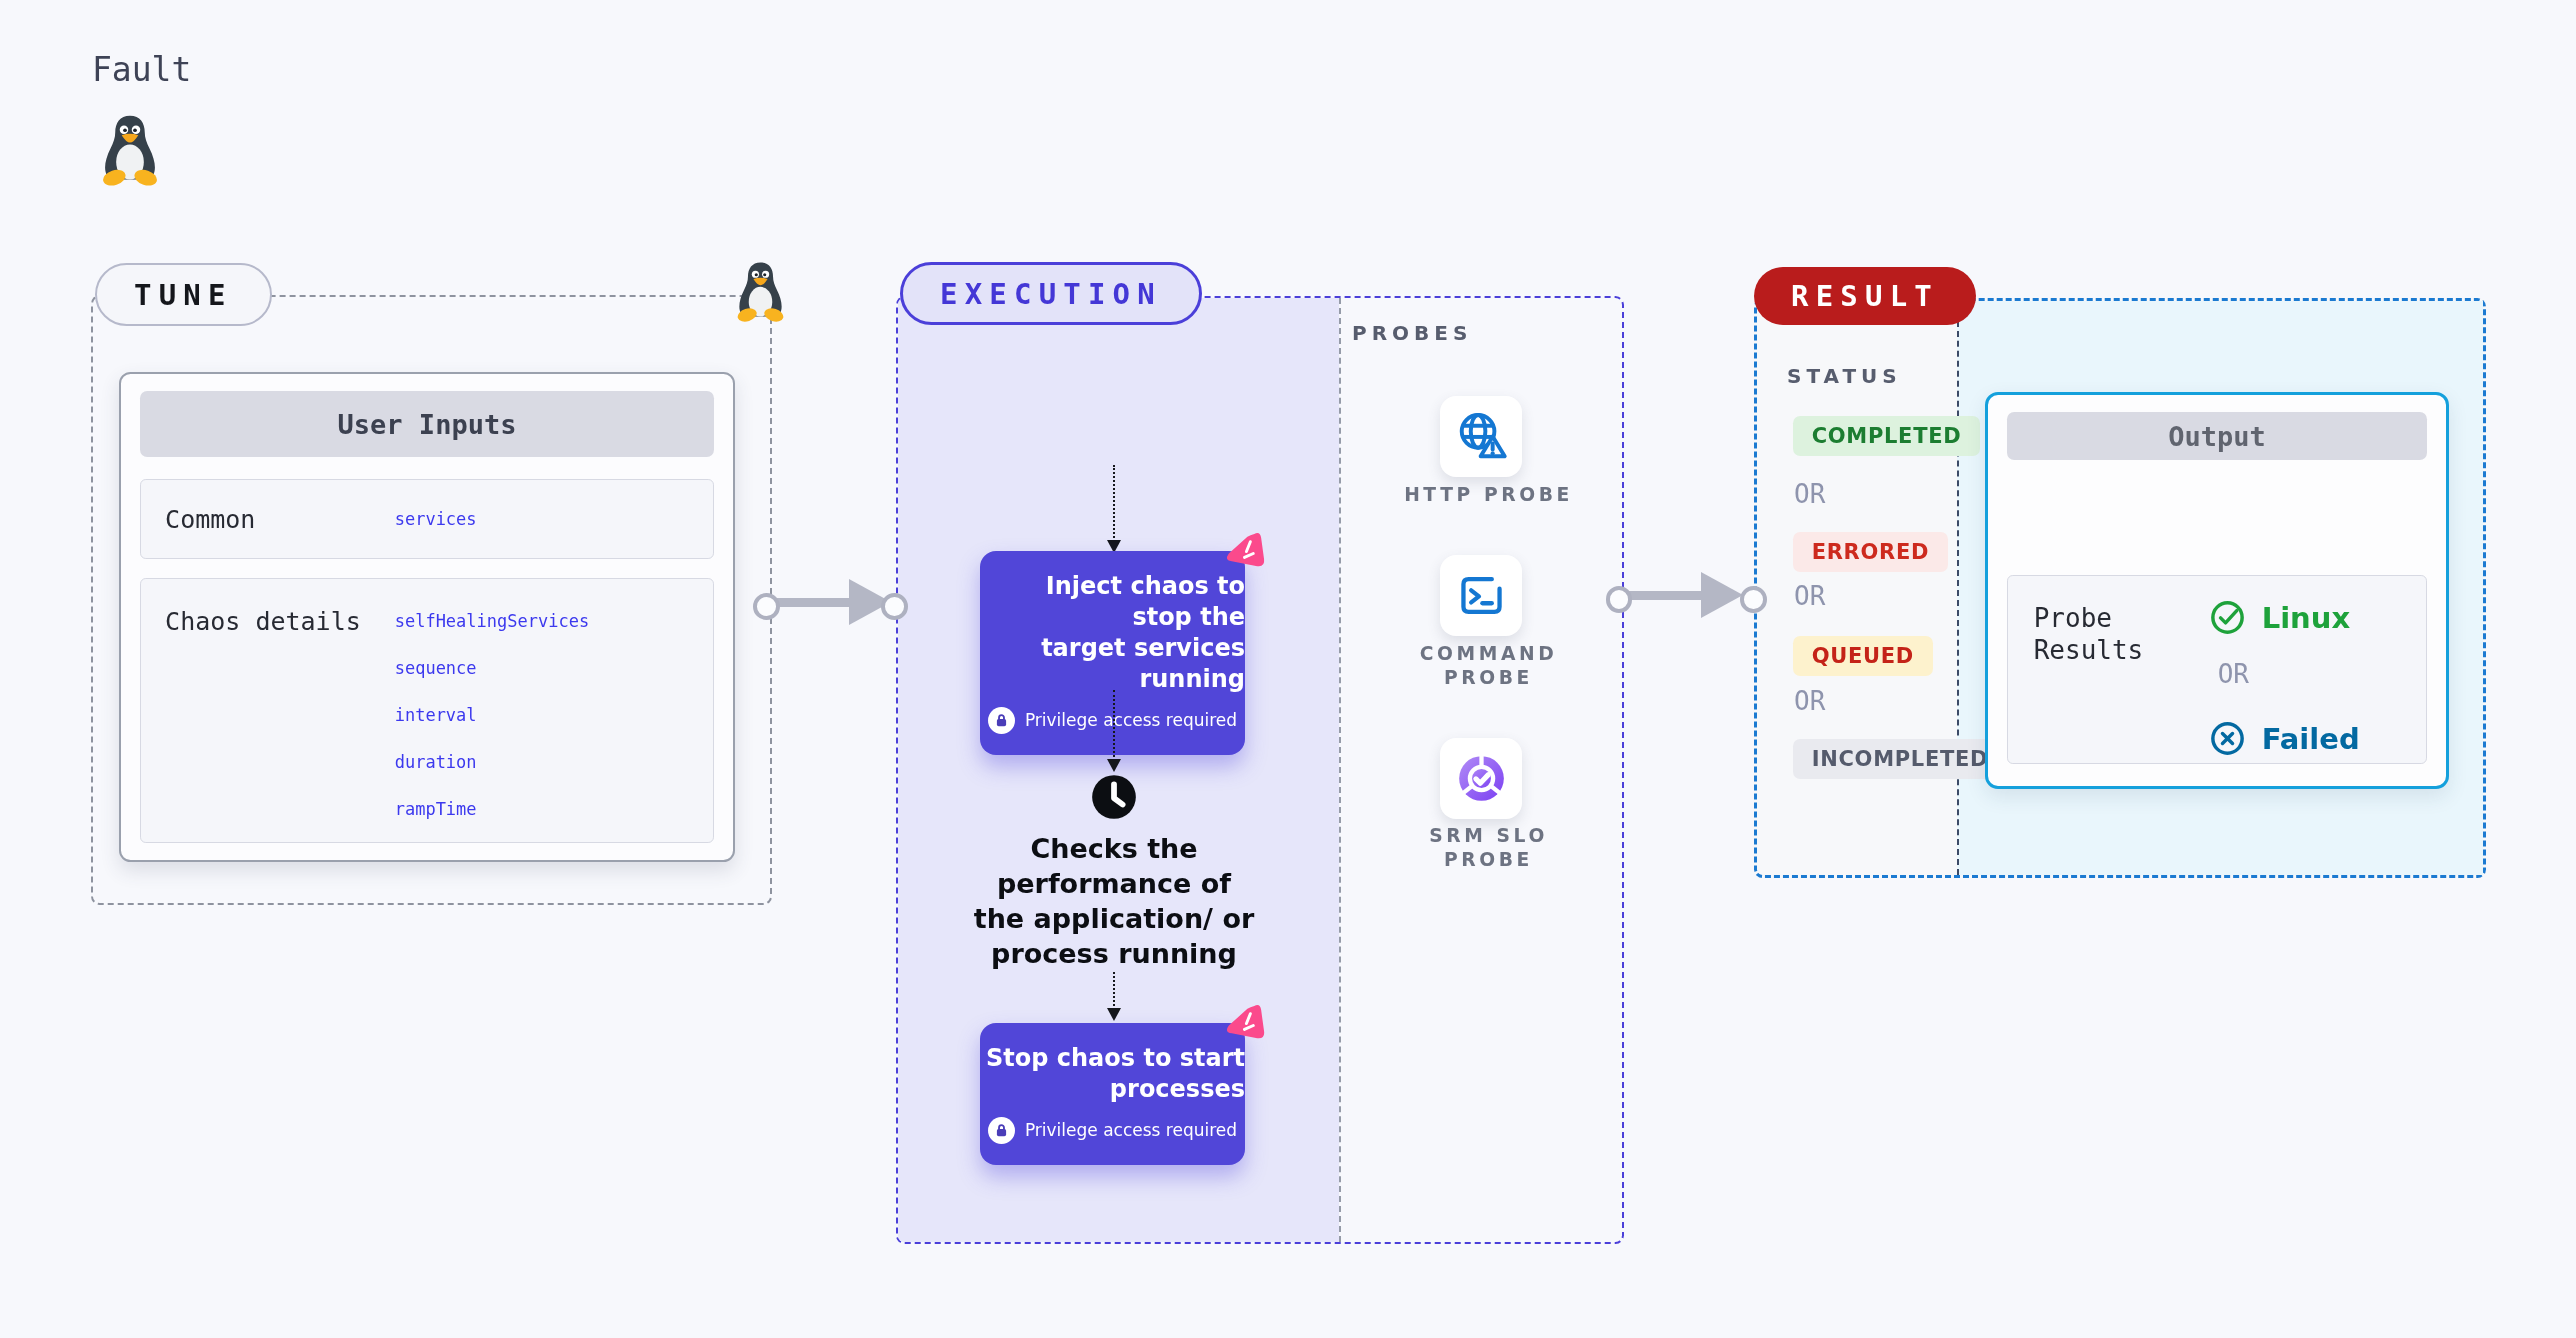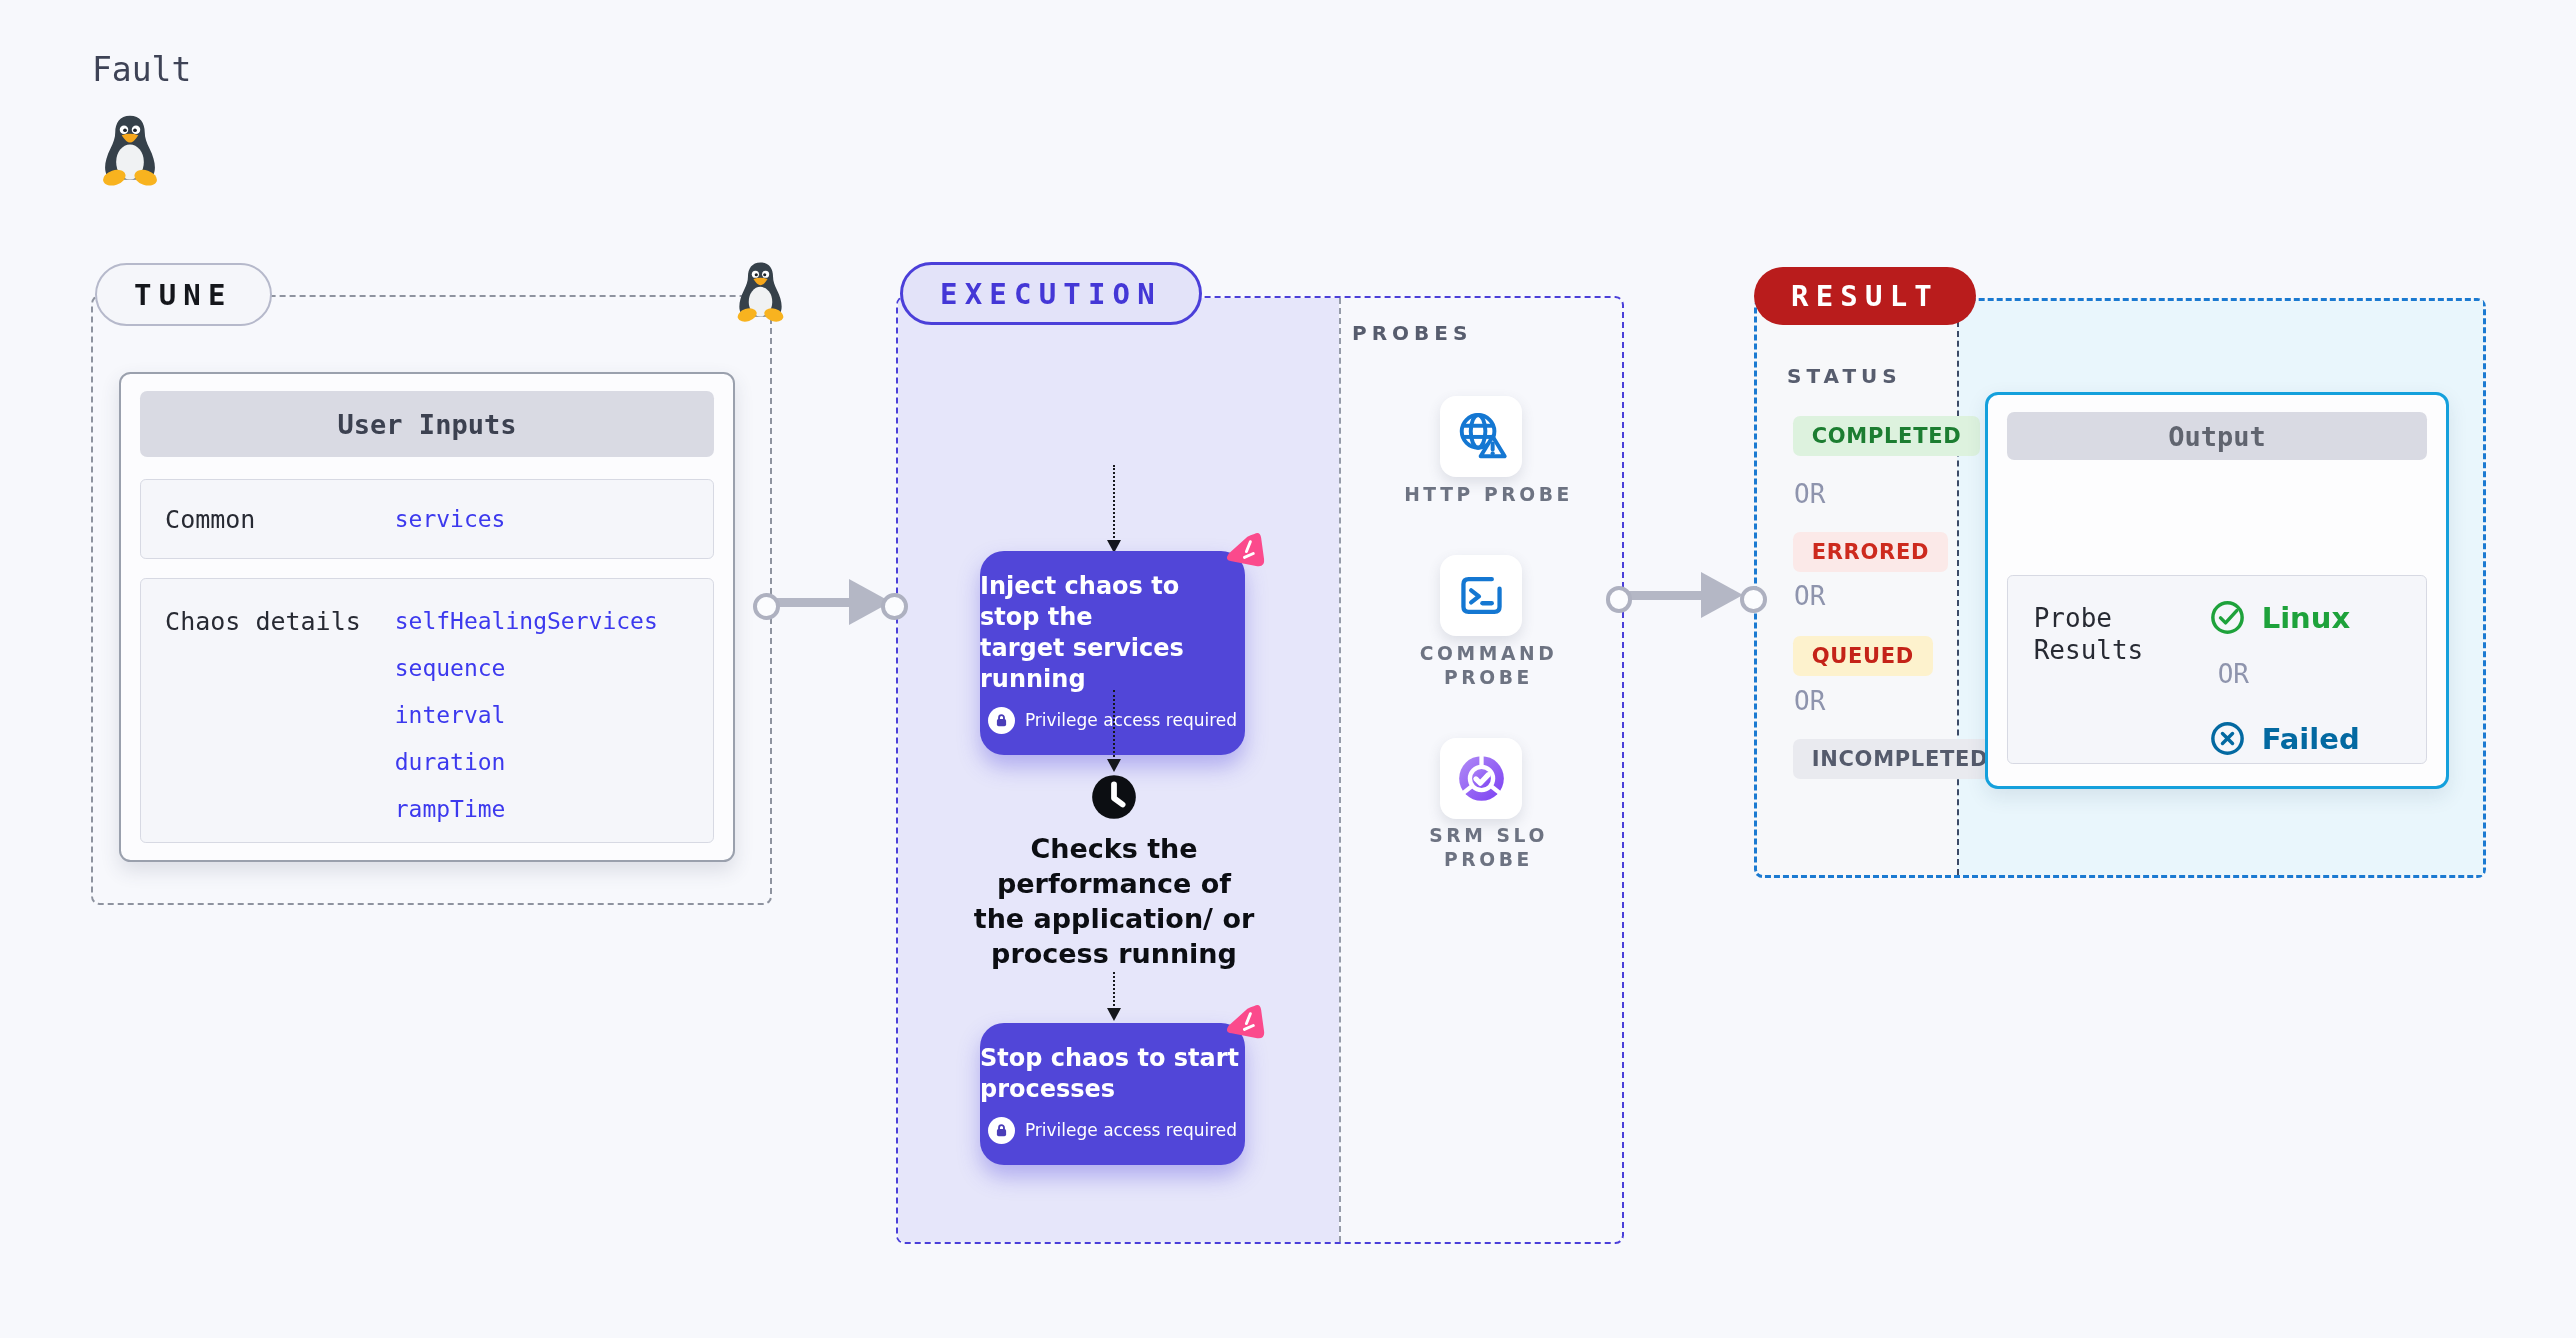--- a/index.html
+++ b/index.html
@@ -37,39 +37,39 @@
            border-radius:11.5px;box-shadow:0 8.6px 18.7px rgba(60,64,90,.14);z-index:5;}
   .card-header{position:absolute;left:18.7px;top:17px;right:18.7px;height:66px;background:#d9dae3;border-radius:7.2px;
            display:flex;align-items:center;justify-content:center;
            font-family:"DejaVu Sans Mono",monospace;font-weight:bold;font-size:27px;color:#3c4150;}
   .ui-row{position:absolute;left:18.7px;right:18.7px;background:#f5f6fa;border:1.4px solid #d7d9e3;border-radius:5.8px;}
   .row-common{top:105px;height:78px;}
   .row-chaos{top:204px;height:263px;}
   .ui-label{position:absolute;left:24.4px;font-family:"DejaVu Sans Mono",monospace;font-size:25px;color:#272a33;line-height:47px;}
   .row-common .ui-label{top:50%;transform:translateY(-50%);line-height:normal;}
   .row-chaos .ui-label{top:18.7px;}
-  .ui-values{position:absolute;left:254px;font-family:"DejaVu Sans Mono",monospace;font-size:23px;color:#3c39ee;}
+  .ui-values{position:absolute;left:254px;font-family:"DejaVu Sans Mono",monospace;font-size:17px;color:#3c39ee;}
   .row-common .ui-values{top:50%;transform:translateY(-50%);}
   .row-chaos .ui-values{top:18.7px;}
   .ui-values div{line-height:47px;}
   .link{color:#3c39ee;cursor:pointer;}
 
   
   .harrow{z-index:8;}
   .harrow .shaft{position:absolute;height:8.6px;background:#b4b7c5;border-radius:4.3px;}
   .harrow .head{position:absolute;width:0;height:0;border-top:23px solid transparent;border-bottom:23px solid transparent;
                 border-left:42px solid #b4b7c5;}
   .dot{position:absolute;width:18.7px;height:18.7px;border-radius:50%;background:#fbfcfe;border:4.3px solid #aeb1c0;z-index:9;}
 
   
   .flow-text{font-weight:bold;color:#0c0e13;text-align:center;font-size:27px;line-height:35px;}
   .varrow{position:absolute;width:0;border-left:2.9px dotted #15171c;}
   .varrow:after{content:"";position:absolute;left:-8px;bottom:-2.9px;width:0;height:0;
                 border-left:7.2px solid transparent;border-right:7.2px solid transparent;border-top:13px solid #15171c;}
-  .chaos-btn{position:absolute;width:265px;background:#5146d8;border-radius:24px;color:#fff;text-align:left;
+  .chaos-btn{position:absolute;width:265px;background:#5146d8;border-radius:16px;color:#fff;text-align:right;
              box-shadow:0 11.5px 21.6px rgba(80,70,220,.35);padding:20px 0 21.6px 0;box-sizing:border-box;}
   .chaos-btn .btn-title{font-weight:bold;font-size:24px;line-height:31px;}
   .priv{display:flex;align-items:center;justify-content:center;gap:10px;margin-top:11.5px;}
   .priv .lock-bubble{width:27px;height:27px;border-radius:50%;background:#fff;display:flex;align-items:center;justify-content:center;}
   .priv .lock-bubble svg{width:17px;height:17px;}
   .priv span{font-size:17px;color:#fff;}
   .pink-badge{position:absolute;right:-21.6px;top:-21.6px;width:47px;height:47px;z-index:3;}
   .clock{width:46px;height:46px;}
 
   

